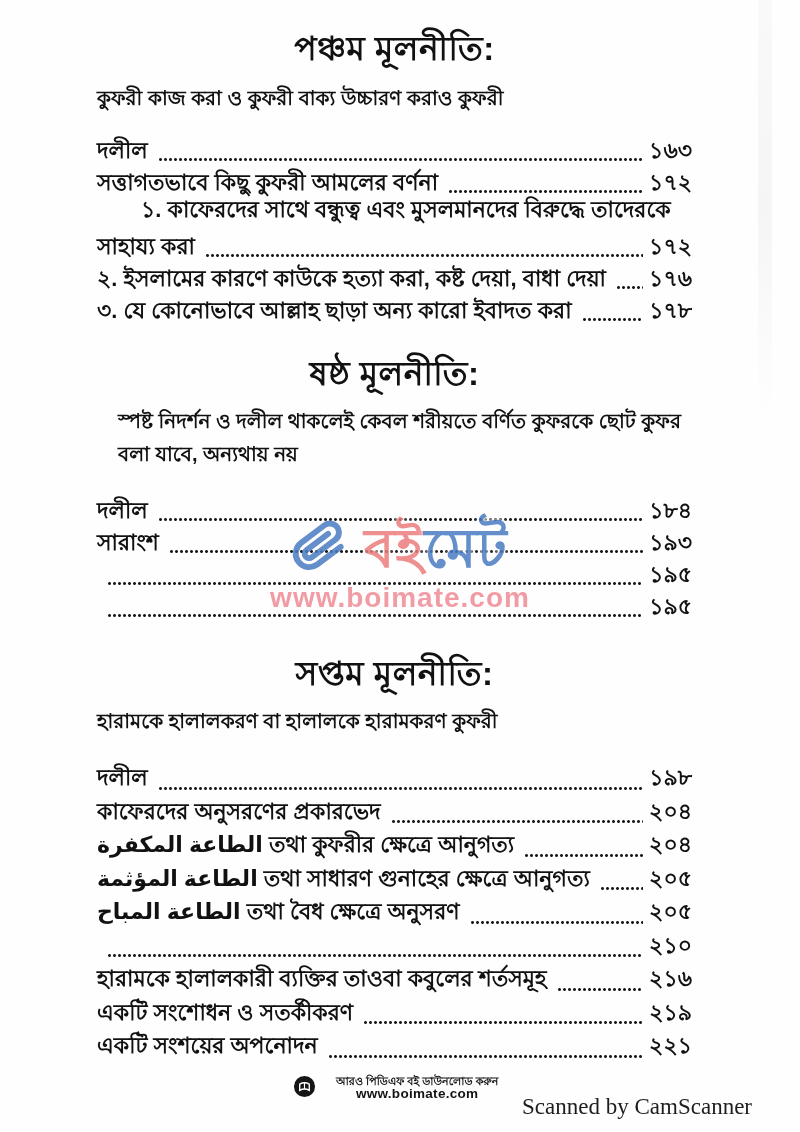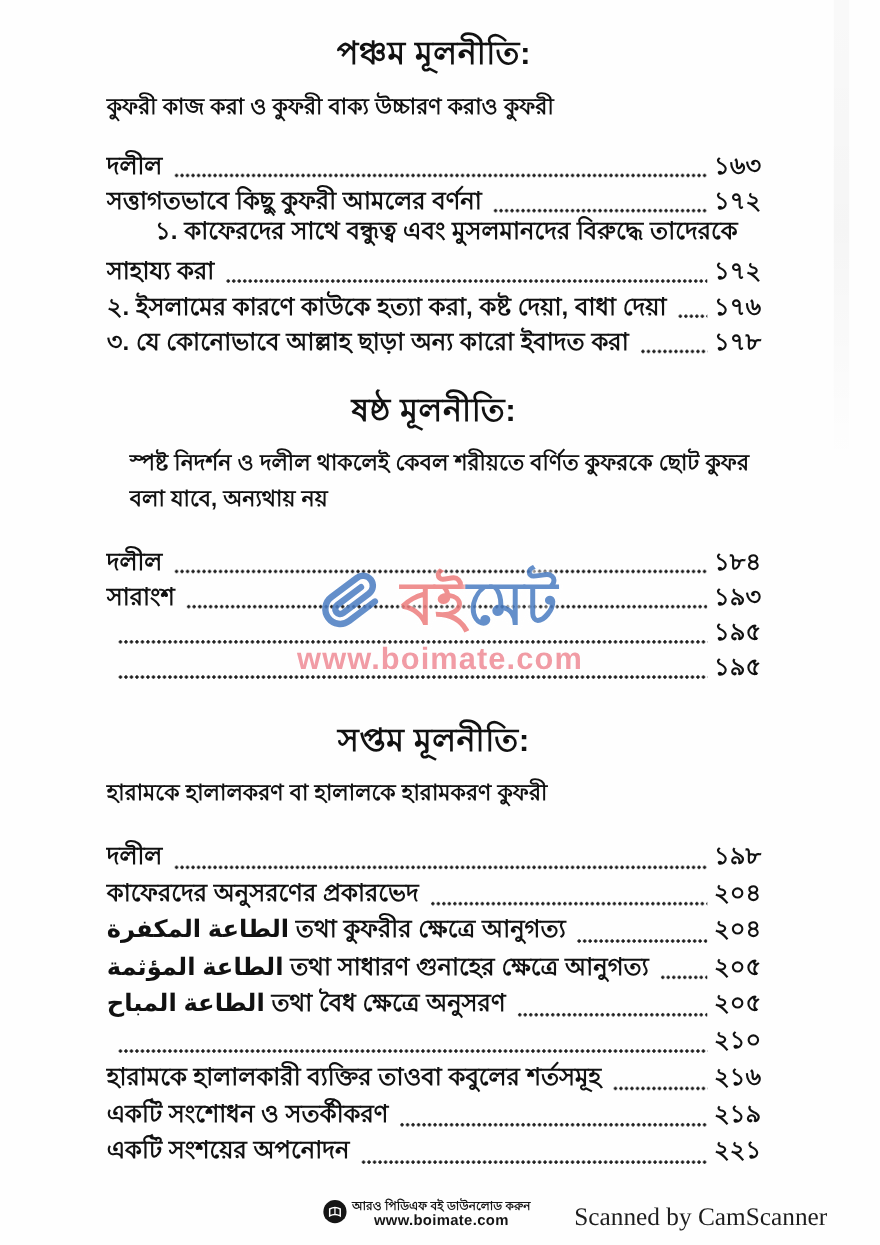--- a/index.html
+++ b/index.html
@@ -9,21 +9,21 @@
     width:800px;height:1132px;
     margin:0 auto;
     background:#fefefe;
     overflow:hidden;
     font-family:"Liberation Sans","DejaVu Sans",sans-serif;
     color:#111;
   }
   .content{padding:30px 108px 0 97px;}
   .section-heading{
     text-align:center;
-    font-size:29px;font-weight:bold;
+    font-size:33px;font-weight:bold;
     line-height:38px;
     letter-spacing:.5px;
   }
   .section-subtitle{
     text-align:left;
     font-size:20px;font-weight:bold;
     line-height:33px;
     margin:14px auto 0 auto;
     max-width:640px;
   }
@@ -77,22 +77,22 @@
   .wm-url{
     margin-top:2px;
     font-size:28px;font-weight:bold;
     color:#ef8b96;
     letter-spacing:1px;
     text-shadow:0 0 2px #fff;
   }
 
   
   .footer-promo{
-    position:absolute;left:293px;bottom:14px;
-    display:flex;align-items:center;gap:4px;
+    position:absolute;left:293px;bottom:30px;
+    display:flex;align-items:center;gap:20px;
   }
   .promo-icon{flex:0 0 auto;}
   .promo-text{line-height:1.1;text-align:center;}
   .promo-line{font-size:11px;font-weight:bold;color:#141414;white-space:nowrap;}
   .promo-url{font-size:13.5px;font-weight:bold;color:#141414;letter-spacing:.3px;}
   .scanner-credit{
     position:absolute;right:48px;bottom:12px;
     font-family:"Liberation Serif","DejaVu Serif",serif;
     font-size:23px;color:#1d1d1d;
     white-space:nowrap;

